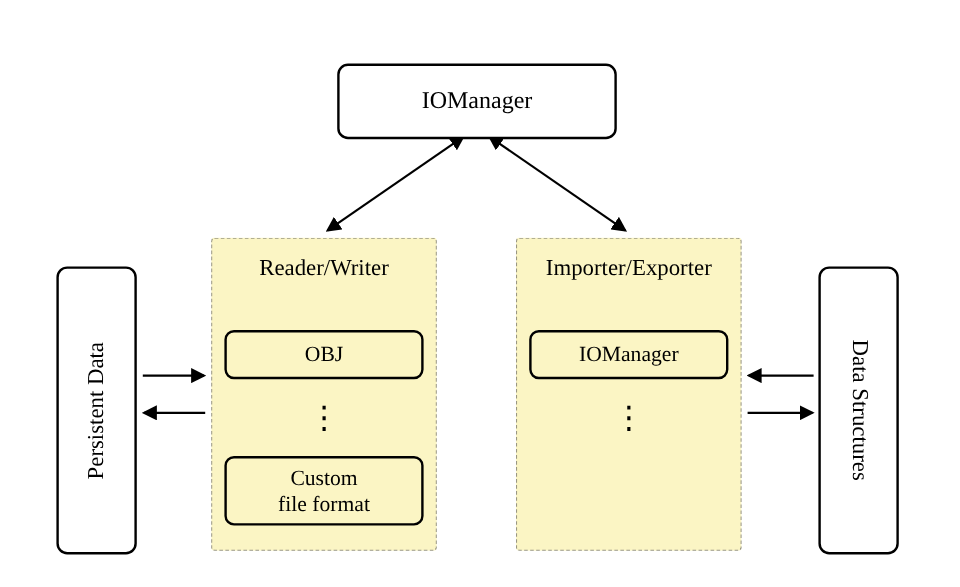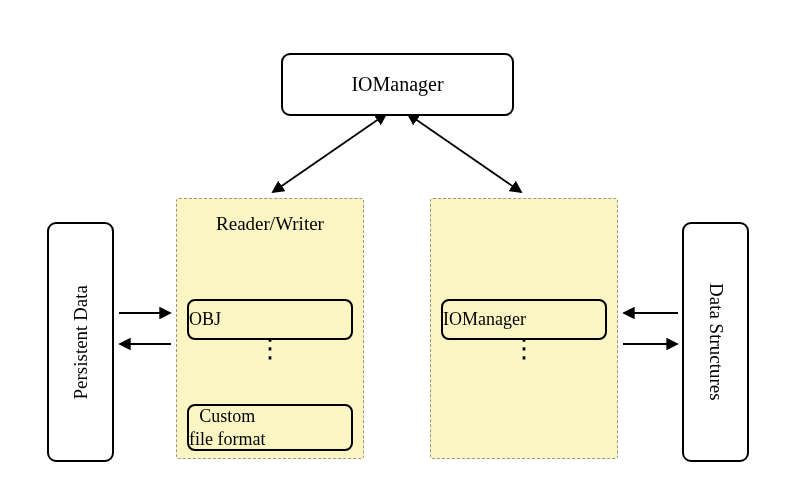--- a/index.html
+++ b/index.html
@@ -76,27 +76,27 @@
     font-size: 19px;
   }
   .inner-box {
     position: absolute;
     left: 10px; right: 10px;
     background: var(--panel-fill, #fbf5c4);
     border: 2px solid var(--box-border, #000);
     border-radius: 8px;
     display: flex;
     align-items: center;
+    justify-content: center;
     box-sizing: border-box;
     font-size: 18px;
     text-align: center;
-    margin-top: 24px;
   }
   .inner-box.top-box    { top: 76px;  height: 41px; }
-  .inner-box.bottom-box { top: 181px; height: 47px; }
+  .inner-box.bottom-box { top: 181px; height: 58px; }
   .multiline {
     white-space: pre-line;
     line-height: 1.25;
   }
   .dots {
     position: absolute;
     top: 124px; left: 0; right: 0;
     height: 52px;
     display: flex;
     align-items: center;
@@ -145,19 +145,20 @@
       <span>OBJ</span>
     </div>
     <div class="dots">⋮</div>
     <div class="inner-box bottom-box">
       <span class="multiline">Custom
 file format</span>
     </div>
   </div>
 
   <div class="panel right-panel">
+    <div class="panel-title">Importer/Exporter</div>
     <div class="inner-box top-box">
       <span>IOManager</span>
     </div>
     <div class="dots">⋮</div>
   </div>
 
 </div>
 
 </body></html>

